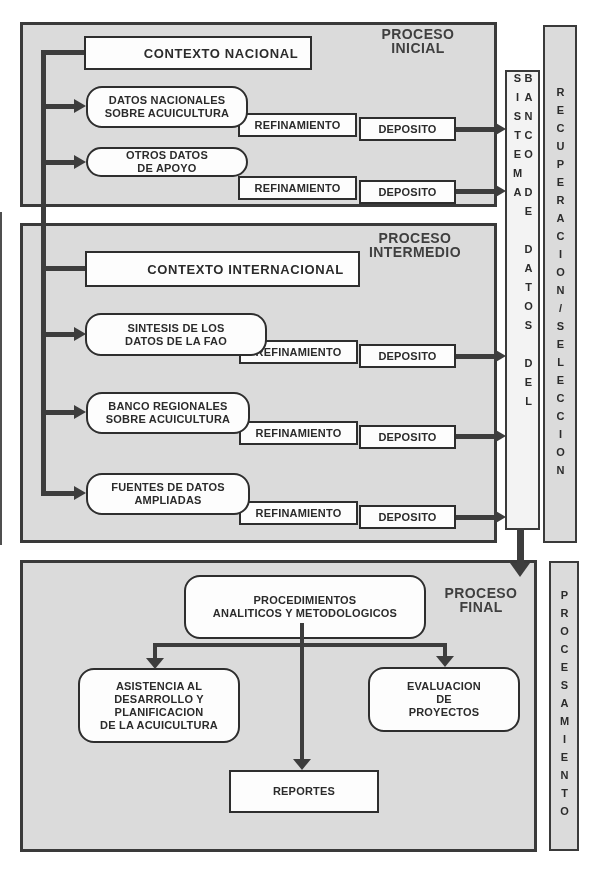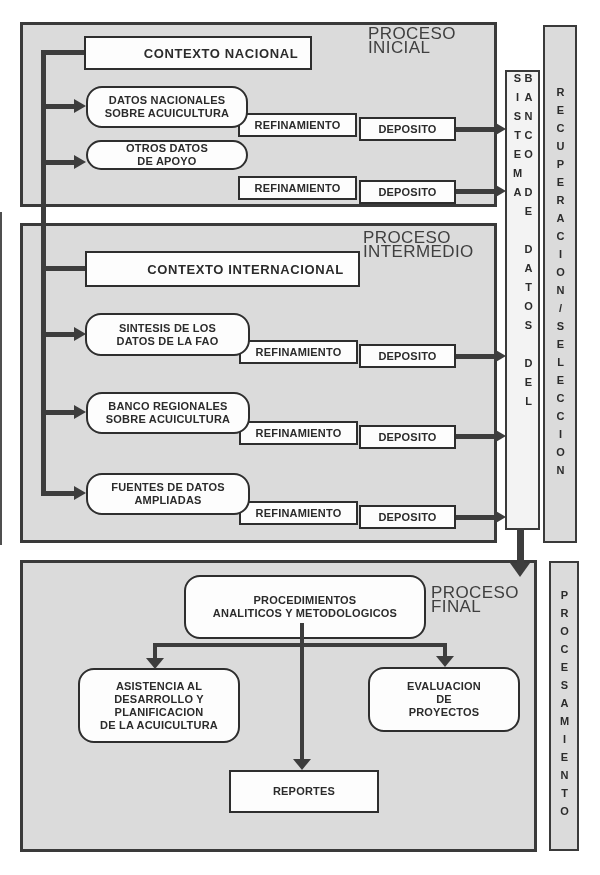--- a/index.html
+++ b/index.html
@@ -14,21 +14,21 @@
   body{width:600px;height:875px;background:#ffffff;font-family:"Liberation Sans",sans-serif;}
   #canvas{position:relative;width:600px;height:875px;overflow:hidden;}
   .panel{position:absolute;background:var(--panel-bg);border:3px solid var(--panel-border);box-sizing:border-box;}
   .vcol{position:absolute;border:2px solid var(--panel-border);box-sizing:border-box;display:flex;align-items:center;justify-content:center;}
   .vcol span{writing-mode:vertical-rl;text-orientation:upright;font-weight:bold;font-size:11px;color:var(--text);letter-spacing:6px;line-height:1;}
   .wbox{position:absolute;background:var(--box-bg);border:2px solid var(--box-border);box-sizing:border-box;display:flex;align-items:center;justify-content:center;text-align:center;color:var(--text);font-weight:bold;z-index:2;}
   .wbox.behind{z-index:1;}
   .sz11{font-size:11px;line-height:13px;letter-spacing:0.2px;}
   .sz13{font-size:13px;line-height:15px;letter-spacing:0.6px;padding-left:46px;}
   .ml{white-space:pre-line;border-radius:16px;}
-  .seclabel{position:absolute;text-align:left;font-weight:normal;font-size:17px;line-height:14px;color:#3f3f3f;letter-spacing:0.4px;white-space:pre-line;z-index:2;}
+  .seclabel{position:absolute;text-align:center;font-weight:bold;font-size:14px;line-height:14px;color:#3f3f3f;letter-spacing:0.4px;white-space:pre-line;z-index:2;}
   .hline,.vline{position:absolute;background:var(--line);z-index:3;}
   .tri{position:absolute;width:0;height:0;z-index:3;}
   .tri-r{border-top:7px solid transparent;border-bottom:7px solid transparent;border-left:12px solid var(--line);}
   .tri-d{border-left:9px solid transparent;border-right:9px solid transparent;border-top:11px solid var(--line);}
   .tri-d-big{border-left:10px solid transparent;border-right:10px solid transparent;border-top:14px solid var(--line);}
   .artifact{position:absolute;background:#4f4f4f;z-index:0;}
 </style>
 </head>
 <body>
 
@@ -53,35 +53,35 @@
   <div class="vcol" style="left:543px;top:25px;width:34px;height:518px;background:var(--panel-bg);">
     <span>RECUPERACION/SELECCION</span>
   </div>
   <div class="vcol" style="left:549px;top:561px;width:30px;height:290px;background:var(--panel-bg);">
     <span>PROCESAMIENTO</span>
   </div>
 
   <div class="wbox sz13" style="left:84px;top:36px;width:228px;height:34px;">CONTEXTO NACIONAL</div>
   <div class="wbox sz11 ml" style="left:86px;top:86px;width:162px;height:42px;">DATOS NACIONALES
 SOBRE ACUICULTURA</div>
-  <div class="wbox sz11 ml" style="left:86px;top:140px;width:162px;height:30px;text-align:center;">OTROS DATOS
+  <div class="wbox sz11 ml" style="left:86px;top:147px;width:162px;height:30px;text-align:center;">OTROS DATOS
 DE APOYO</div>
 
   <div class="wbox sz11 behind" style="left:238px;top:113px;width:119px;height:24px;">REFINAMIENTO</div>
   <div class="wbox sz11" style="left:359px;top:117px;width:97px;height:24px;">DEPOSITO</div>
   <div class="hline" style="left:456px;top:127px;width:38px;height:5px;"></div>
   <div class="tri tri-r" style="left:494px;top:122px;"></div>
 
   <div class="wbox sz11 behind" style="left:238px;top:176px;width:119px;height:24px;">REFINAMIENTO</div>
   <div class="wbox sz11" style="left:359px;top:180px;width:97px;height:24px;">DEPOSITO</div>
   <div class="hline" style="left:456px;top:189px;width:38px;height:5px;"></div>
   <div class="tri tri-r" style="left:494px;top:184px;"></div>
 
   <div class="wbox sz13" style="left:85px;top:251px;width:275px;height:36px;">CONTEXTO INTERNACIONAL</div>
-  <div class="wbox sz11 ml" style="left:85px;top:313px;width:165px;height:43px;">SINTESIS DE LOS
+  <div class="wbox sz11 ml" style="left:85px;top:313px;width:182px;height:43px;">SINTESIS DE LOS
 DATOS DE LA FAO</div>
   <div class="wbox sz11 ml" style="left:86px;top:392px;width:164px;height:42px;">BANCO REGIONALES
 SOBRE ACUICULTURA</div>
   <div class="wbox sz11 ml" style="left:86px;top:473px;width:164px;height:42px;">FUENTES DE DATOS
 AMPLIADAS</div>
 
   <div class="wbox sz11 behind" style="left:239px;top:340px;width:119px;height:24px;">REFINAMIENTO</div>
   <div class="wbox sz11" style="left:359px;top:344px;width:97px;height:24px;">DEPOSITO</div>
   <div class="hline" style="left:456px;top:354px;width:38px;height:5px;"></div>
   <div class="tri tri-r" style="left:494px;top:349px;"></div>

